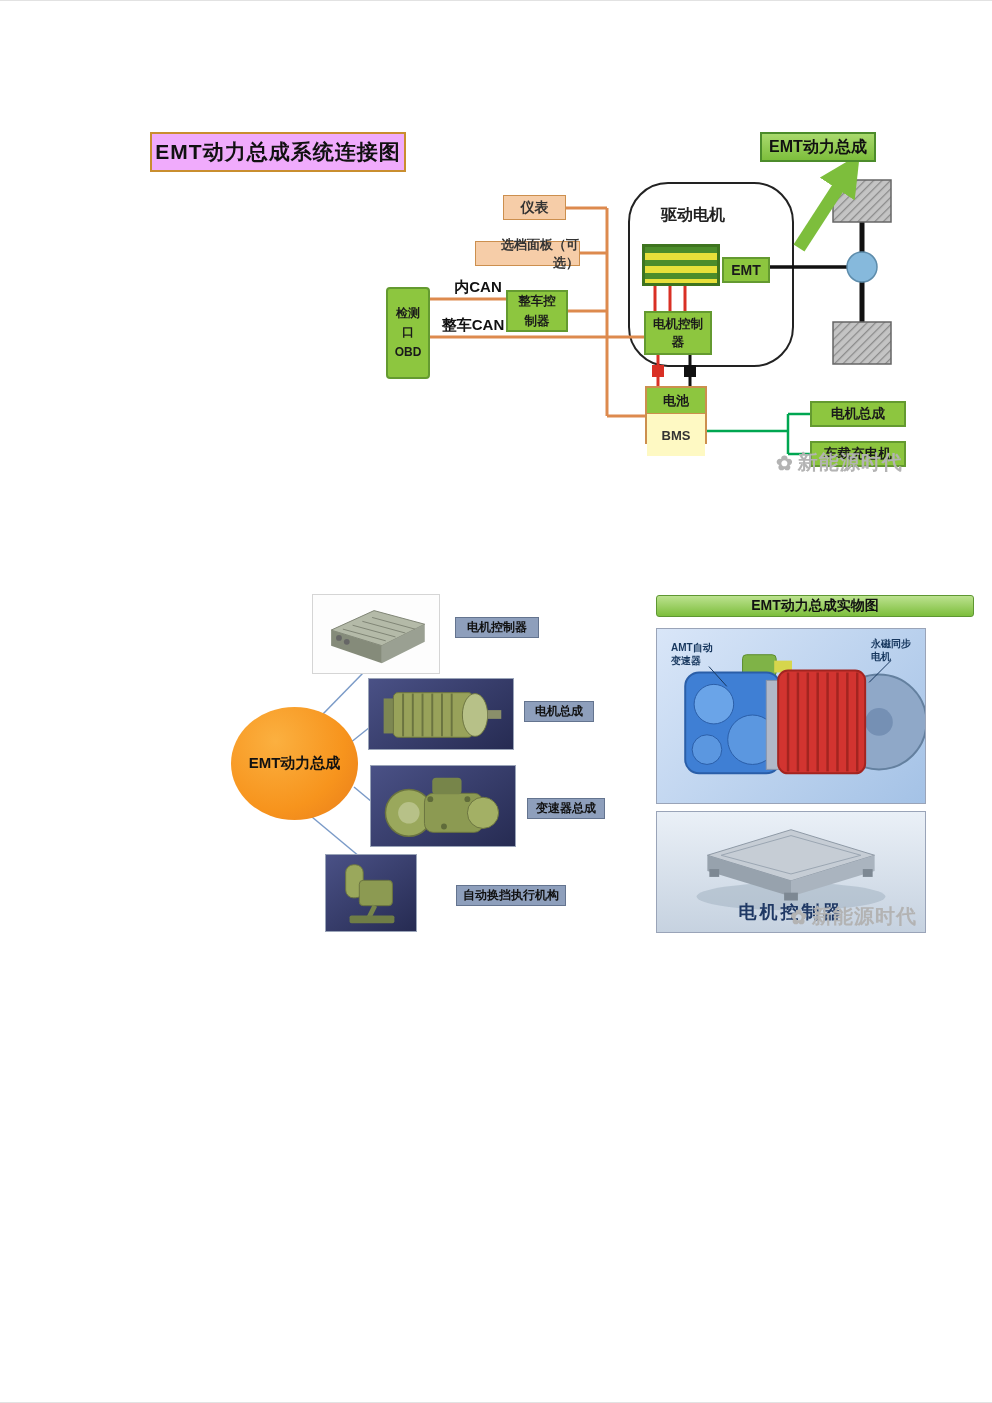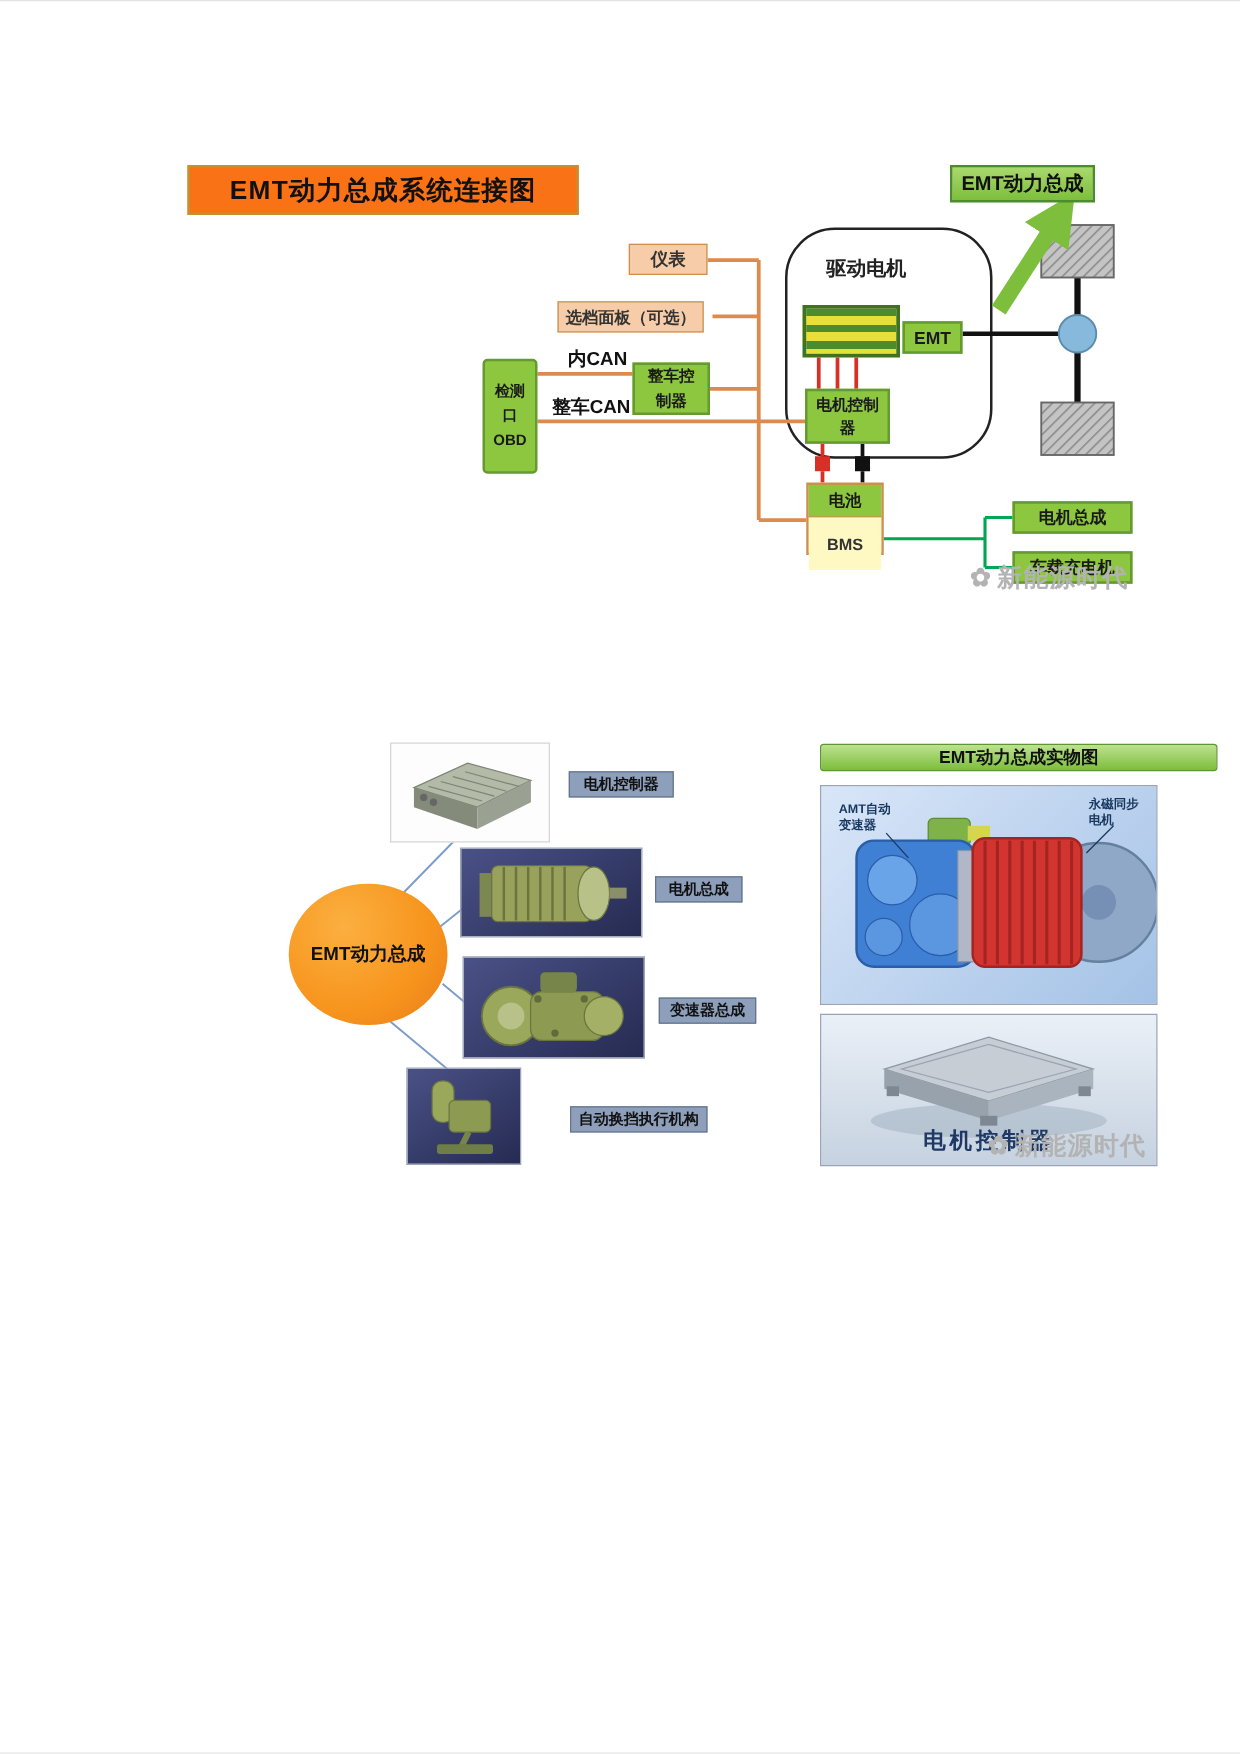--- a/index.html
+++ b/index.html
@@ -7,38 +7,38 @@
   body { font-family:"Liberation Sans", sans-serif; }
   .page { position:relative; width:992px; height:1403px; margin:0 auto; background:#ffffff;
           border-top:1px solid #e2e2e2; border-bottom:1px solid #e2e2e2; overflow:hidden; }
   .abs { position:absolute; }
   .lvl0 { z-index:0; }
   .overlay { position:absolute; left:0; top:0; z-index:1; pointer-events:none; }
   .lvl2 { z-index:2; }
   .cc { display:flex; align-items:center; justify-content:center; text-align:center; }
   .col { flex-direction:column; }
 
-  .title-box { left:150px; top:131px; width:313px; height:40px; background:#f97316;
+  .title-box { left:150px; top:131px; width:256px; height:40px; background:#f0abfc;
                border:2px solid #C98E2F; font-size:21px; font-weight:bold; color:#111;
                letter-spacing:1px; }
   .info-box { left:163px; top:224px; width:202px; height:228px; background:#FBDC8A;
               border-radius:34px; padding:17px 0 0 18px; font-size:14.5px; color:#222;
               line-height:30px; }
   .info-gap { margin-top:27px; }
 
   .green-box { background:#8DC63F; border:2px solid #649A30; color:#1a1a1a; font-weight:bold; }
   .tan-box { background:#F6CDA8; border:1.5px solid #CC8F4E; color:#333; font-weight:600; }
 
   .obd-box { left:386px; top:286px; width:44px; height:92px; font-size:12px; line-height:1.6; border-radius:4px; }
   .can-label { font-size:15px; font-weight:bold; color:#111; }
   .can-inner { left:446px; top:276px; width:64px; height:20px; }
   .can-vehicle { left:434px; top:314px; width:78px; height:20px; }
   .vcu-box { left:506px; top:289px; width:62px; height:42px; font-size:12.5px; line-height:1.45;justify-content:space-between; }
   .instrument-box { left:503px; top:194px; width:63px; height:25px; font-size:14px; }
-  .gear-panel-box { left:446px; top:240px; width:117px; height:25px; font-size:13px; }
+  .gear-panel-box { left:475px; top:240px; width:105px; height:25px; font-size:13px;text-align:right; }
 
   .motor-area { left:628px; top:181px; width:166px; height:185px; background:#ffffff;
                 border:2.5px solid #222; border-radius:40px; }
   .drive-motor-label { left:648px; top:203px; width:90px; height:22px; font-size:16px;
                        font-weight:bold; color:#222; }
   .motor-icon { left:642px; top:243px; width:78px; height:42px; border:3px solid #3E741F;
                 background:repeating-linear-gradient(to bottom,#4C8C2B 0 6px,#E8E03A 6px 13px); }
   .emt-box { left:722px; top:256px; width:48px; height:26px; font-size:14px; }
   .mcu-box { left:644px; top:310px; width:68px; height:44px; font-size:12.5px; line-height:1.45; }
 

